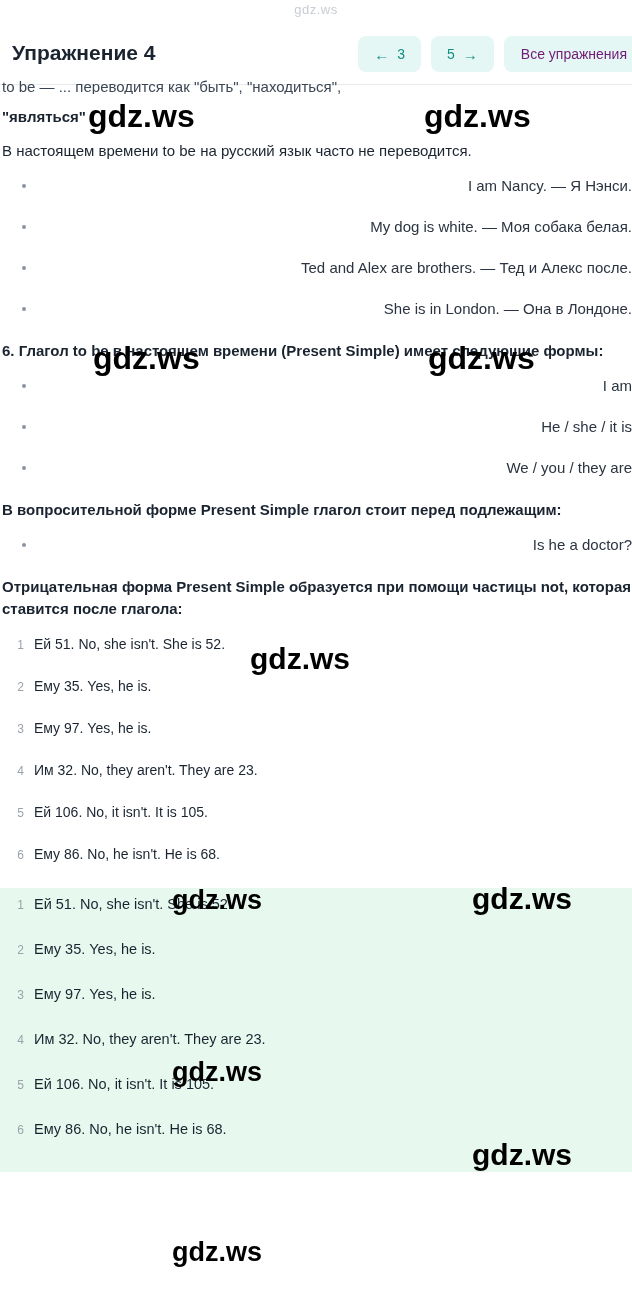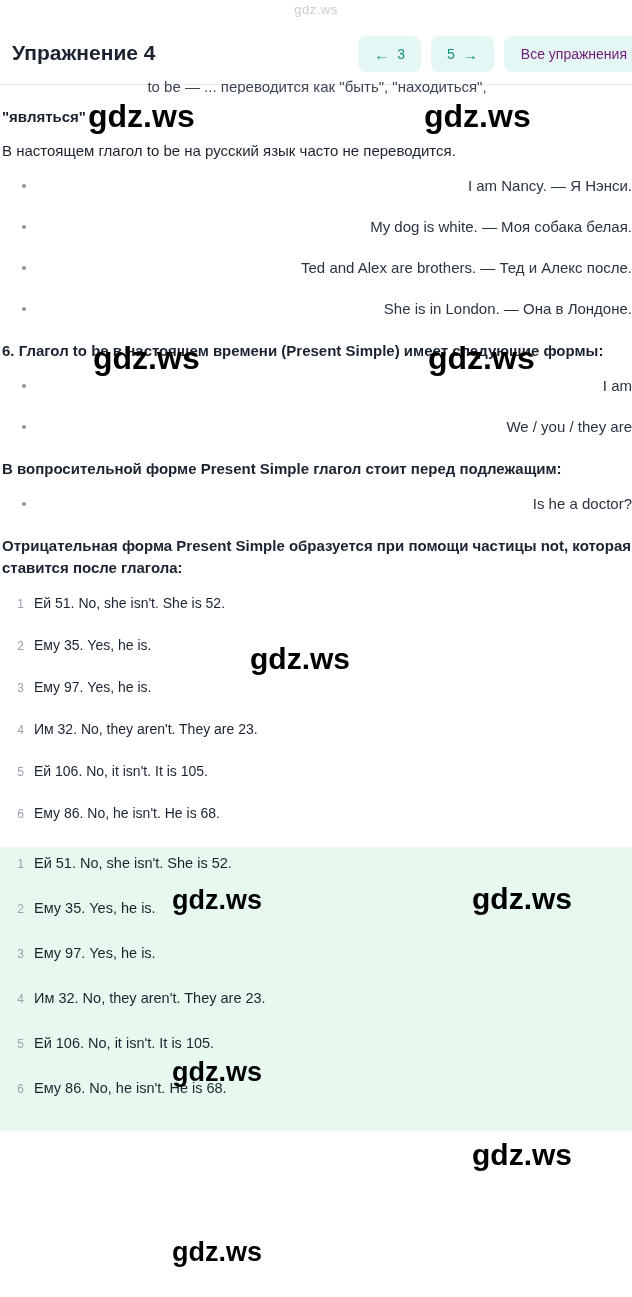--- a/index.html
+++ b/index.html
@@ -102,21 +102,20 @@
     top: 78px;
     left: 0;
     width: 632px;
   }
   .cut-line {
     font-size: 15px;
     color: #3b4654;
     height: 16px;
     overflow: hidden;
     padding-left: 2px;
-    text-align: center;
   }
   .para {
     font-size: 15px;
     line-height: 22px;
     color: #1a2430;
     margin: 12px 0 0 0;
     padding-left: 2px;
   }
   .para.bold {
     font-weight: bold;
@@ -217,33 +216,34 @@
   <div class="divider"></div>
 
   <div class="content">
 
     <div class="cut-line">to be — ... переводится как "быть", "находиться",</div>
 
     <div class="para">
       <span class="q-term">"являться"</span>
     </div>
 
-    <div class="para">В настоящем глагол to be на русский язык часто не переводится.</div>
+    <div class="para">В настоящем времени to be на русский язык часто не переводится.</div>
 
     <ul class="bullets">
       <li>I am Nancy. — Я Нэнси.</li>
       <li>My dog is white. — Моя собака белая.</li>
       <li>Ted and Alex are brothers. — Тед и Алекс после.</li>
       <li>She is in London. — Она в Лондоне.</li>
     </ul>
 
     <div class="para bold">6. Глагол to be в настоящем времени (Present Simple) имеет следующие формы:</div>
 
     <ul class="bullets">
       <li>I am</li>
+      <li>He / she / it is</li>
       <li>We / you / they are</li>
     </ul>
 
     <div class="para bold">В вопросительной форме Present Simple глагол стоит перед подлежащим:</div>
 
     <ul class="bullets">
       <li>Is he a doctor?</li>
     </ul>
 
     <div class="para bold">Отрицательная форма Present Simple образуется при помощи частицы not, которая ставится после глагола:</div>

